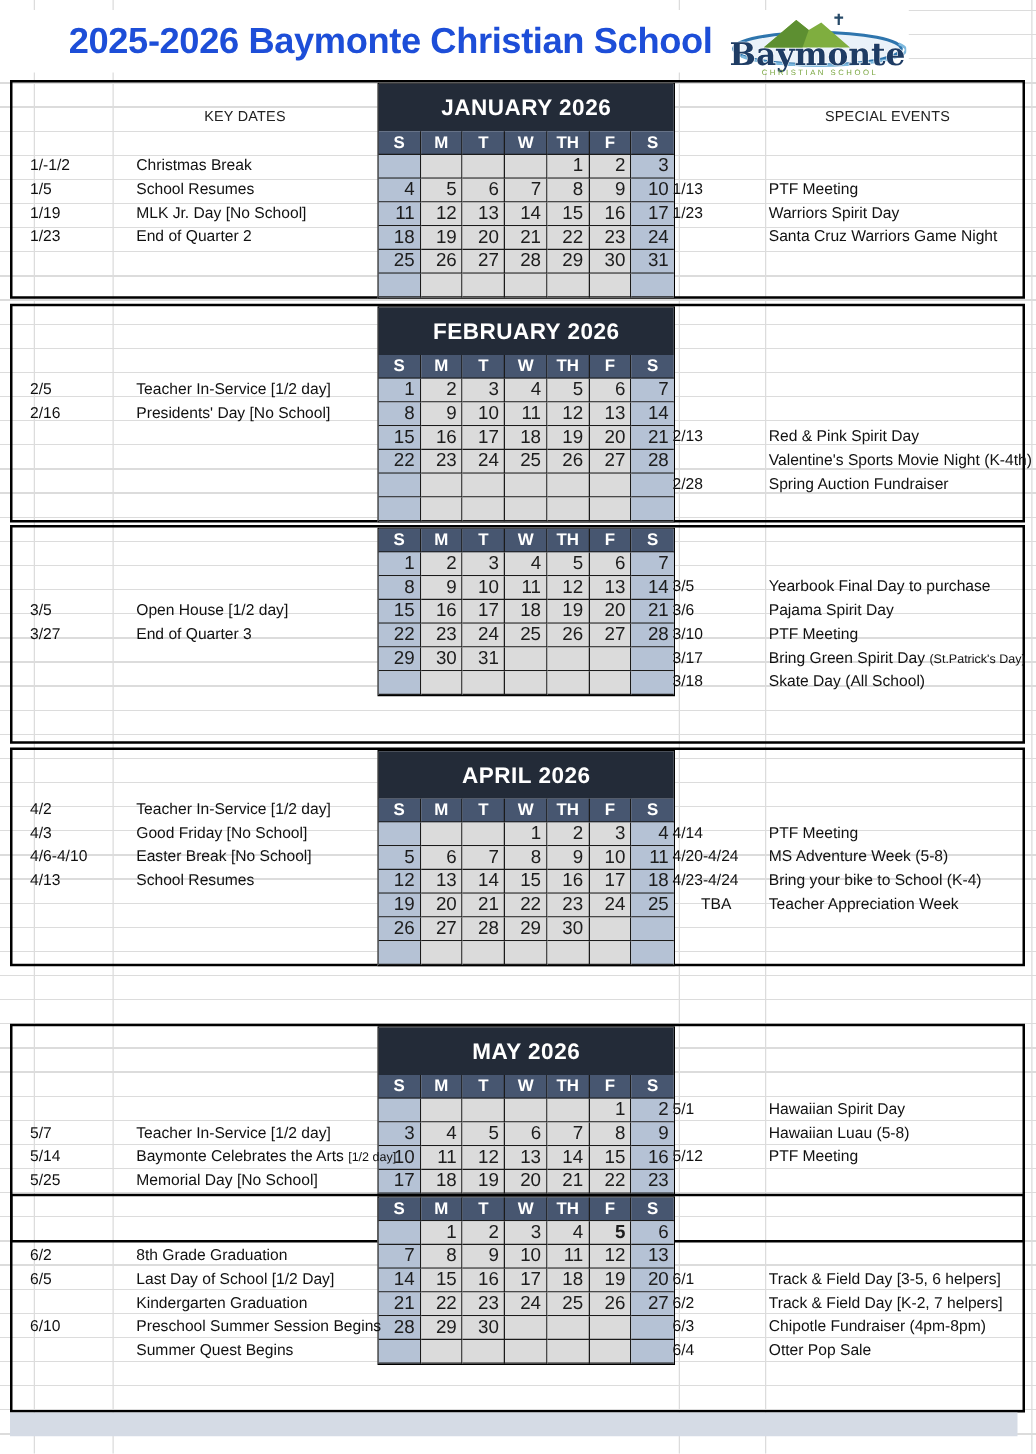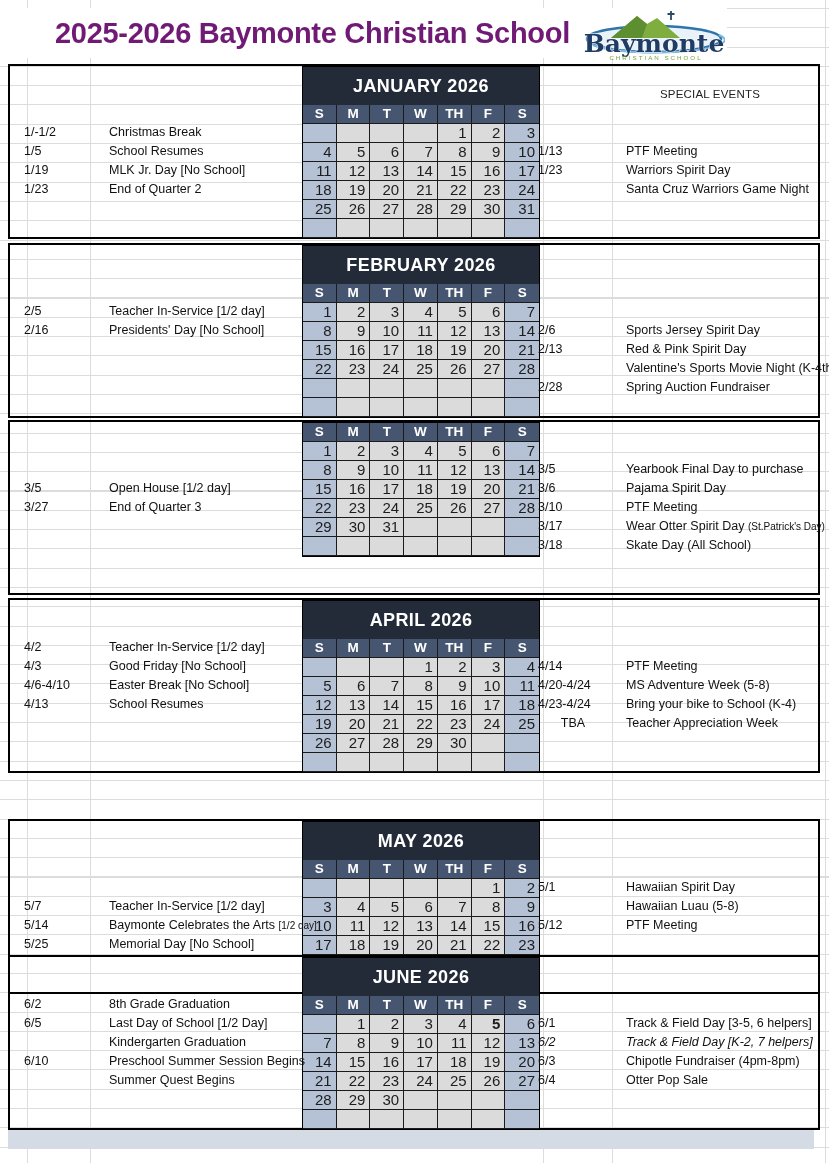--- a/index.html
+++ b/index.html
@@ -11,21 +11,21 @@
   .hgrid{
     position:absolute;left:0;top:8px;right:0;bottom:0;z-index:0;
     background-image:repeating-linear-gradient(to bottom,#dcdcdc 0,#dcdcdc 1px,transparent 1px,transparent 19.3px);
   }
   .vline{position:absolute;top:0;bottom:0;width:1px;background:#dcdcdc;z-index:0;}
 
   
   .header{position:absolute;left:0;top:8px;width:727px;height:50px;background:#ffffff;z-index:2;}
   .page-title{
     position:absolute;left:55px;top:0;height:50px;line-height:50px;
-    font-size:29px;font-weight:700;letter-spacing:-0.3px;color:#701a75;white-space:nowrap;
+    font-size:29px;font-weight:700;letter-spacing:-0.3px;color:#1d4ed8;white-space:nowrap;
   }
   .logo{position:absolute;left:583px;top:1px;width:142px;height:54px;}
 
   
   .month-block{
     position:absolute;left:8px;width:812px;height:175px;box-sizing:border-box;
     border:2px solid #000;z-index:1;background:transparent;
   }
   .side-label{
     position:absolute;top:19px;height:19px;line-height:19px;
@@ -50,21 +50,21 @@
   .cal-cell.wkday{background:#dbdbdb;}
   .cal-cell.bold{font-weight:700;}
 
   .entry{position:absolute;height:19px;line-height:19px;font-size:12.5px;color:#111;white-space:nowrap;z-index:1;}
   .entry .edate{display:inline-block;text-align:left;}
   .entry.left{left:14px;}
   .entry.left .edate{width:81px;}
   .entry.left .etext{margin-left:4px;text-align:right;}
   .entry.right{left:528px;}
   .entry.right .edate{width:70px;}
-  .entry.right .etext{margin-left:18px;}
+  .entry.right .etext{margin-left:7px;}
   .entry .esmall{font-size:10px;}
   .edate.center{text-align:center;}
 
   .bottom-band{position:absolute;left:8px;top:1130px;width:806px;height:19px;background:#d5dbe5;z-index:1;}
 </style>
 </head>
 <body>
 
 <div class="hgrid"></div>
 <div class="vline" style="left:27px"></div>
@@ -83,20 +83,21 @@
       <path d="M54 7 L64 15 L59 29 L28 29 Z" fill="#5d8f31"></path>
       <path d="M88 2 V11 M84.5 5 H91.5" stroke="#274a68" stroke-width="1.8" fill="none"></path>
       <text x="71" y="43" text-anchor="middle" font-family="DejaVu Serif, serif" font-size="25" font-weight="bold" fill="#1e3c64" stroke="#ffffff" stroke-width="0.9" paint-order="stroke">Baymonte</text>
       <text x="73" y="51" text-anchor="middle" font-family="Liberation Sans, sans-serif" font-size="6.2" letter-spacing="2" fill="#76a43c">CHRISTIAN SCHOOL</text>
     </svg>
   </div>
 </div>
 
 <div id="months">
     <section class="month-block" style="top: 64px;">
+    <div class="side-label key-label">KEY DATES</div>
     <div class="side-label events-label">SPECIAL EVENTS</div>
     <div class="cal">
       <div class="cal-title">JANUARY 2026</div>
       <div class="cal-grid">
           <div class="cal-cell hdr">S</div>
           <div class="cal-cell hdr">M</div>
           <div class="cal-cell hdr">T</div>
           <div class="cal-cell hdr">W</div>
           <div class="cal-cell hdr">TH</div>
           <div class="cal-cell hdr">F</div>
@@ -204,21 +205,20 @@
           <div class="cal-cell wkday"></div>
           <div class="cal-cell wkday"></div>
           <div class="cal-cell wkday"></div>
           <div class="cal-cell wkday"></div>
           <div class="cal-cell wkday"></div>
           <div class="cal-cell wkend"></div>
         </div>
     </div>
   <div class="entry left" style="top: 57px;"><span class="edate">2/5</span><span class="etext">Teacher In-Service [1/2 day]</span></div>
       <div class="entry left" style="top: 76px;"><span class="edate">2/16</span><span class="etext">Presidents' Day [No School]</span></div>
-      <div class="entry right" style="top: 76px;"><span class="edate">2/6</span><span class="etext">Sports Jersey Spirit Day</span></div>
       <div class="entry right" style="top: 95px;"><span class="edate">2/13</span><span class="etext">Red &amp; Pink Spirit Day</span></div>
       <div class="entry right" style="top: 114px;"><span class="edate"></span><span class="etext">Valentine's Sports Movie Night (K-4th)</span></div>
       <div class="entry right" style="top: 133px;"><span class="edate">2/28</span><span class="etext">Spring Auction Fundraiser</span></div>
     </section>
     <section class="month-block" style="top: 420px;">
 
     <div class="cal">
       <div class="cal-grid">
           <div class="cal-cell hdr">S</div>
           <div class="cal-cell hdr">M</div>
@@ -269,21 +269,21 @@
           <div class="cal-cell wkday"></div>
           <div class="cal-cell wkday"></div>
           <div class="cal-cell wkend"></div>
         </div>
     </div>
   <div class="entry left" style="top: 57px;"><span class="edate">3/5</span><span class="etext">Open House [1/2 day]</span></div>
       <div class="entry left" style="top: 76px;"><span class="edate">3/27</span><span class="etext">End of Quarter 3</span></div>
       <div class="entry right" style="top: 38px;"><span class="edate">3/5</span><span class="etext">Yearbook Final Day to purchase</span></div>
       <div class="entry right" style="top: 57px;"><span class="edate">3/6</span><span class="etext">Pajama Spirit Day</span></div>
       <div class="entry right" style="top: 76px;"><span class="edate">3/10</span><span class="etext">PTF Meeting</span></div>
-      <div class="entry right" style="top: 95px;"><span class="edate">3/17</span><span class="etext">Wear Otter Spirit Day </span><span class="esmall">(St.Patrick's Day)</span></div>
+      <div class="entry right" style="top: 95px;"><span class="edate">3/17</span><span class="etext">Bring Green Spirit Day </span><span class="esmall">(St.Patrick's Day)</span></div>
       <div class="entry right" style="top: 114px;"><span class="edate">3/18</span><span class="etext">Skate Day (All School)</span></div>
     </section>
     <section class="month-block" style="top: 598px;">
 
     <div class="cal">
       <div class="cal-title">APRIL 2026</div>
       <div class="cal-grid">
           <div class="cal-cell hdr">S</div>
           <div class="cal-cell hdr">M</div>
           <div class="cal-cell hdr">T</div>
@@ -403,21 +403,20 @@
   <div class="entry left" style="top: 76px;"><span class="edate">5/7</span><span class="etext">Teacher In-Service [1/2 day]</span></div>
       <div class="entry left" style="top: 95px;"><span class="edate">5/14</span><span class="etext">Baymonte Celebrates the Arts </span><span class="esmall">[1/2 day]</span></div>
       <div class="entry left" style="top: 114px;"><span class="edate">5/25</span><span class="etext">Memorial Day [No School]</span></div>
       <div class="entry right" style="top: 57px;"><span class="edate">5/1</span><span class="etext">Hawaiian Spirit Day</span></div>
       <div class="entry right" style="top: 76px;"><span class="edate"></span><span class="etext">Hawaiian Luau (5-8)</span></div>
       <div class="entry right" style="top: 95px;"><span class="edate">5/12</span><span class="etext">PTF Meeting</span></div>
     </section>
     <section class="month-block" style="top: 955px;">
 
     <div class="cal">
-      <div class="cal-title">JUNE 2026</div>
       <div class="cal-grid">
           <div class="cal-cell hdr">S</div>
           <div class="cal-cell hdr">M</div>
           <div class="cal-cell hdr">T</div>
           <div class="cal-cell hdr">W</div>
           <div class="cal-cell hdr">TH</div>
           <div class="cal-cell hdr">F</div>
           <div class="cal-cell hdr">S</div>
           <div class="cal-cell wkend"></div>
           <div class="cal-cell wkday">1</div>
@@ -462,19 +461,19 @@
           <div class="cal-cell wkday"></div>
           <div class="cal-cell wkend"></div>
         </div>
     </div>
   <div class="entry left" style="top: 38px;"><span class="edate">6/2</span><span class="etext">8th Grade Graduation</span></div>
       <div class="entry left" style="top: 57px;"><span class="edate">6/5</span><span class="etext">Last Day of School [1/2 Day]</span></div>
       <div class="entry left" style="top: 76px;"><span class="edate"></span><span class="etext">Kindergarten Graduation</span></div>
       <div class="entry left" style="top: 95px;"><span class="edate">6/10</span><span class="etext">Preschool Summer Session Begins</span></div>
       <div class="entry left" style="top: 114px;"><span class="edate"></span><span class="etext">Summer Quest Begins</span></div>
       <div class="entry right" style="top: 57px;"><span class="edate">6/1</span><span class="etext">Track &amp; Field Day [3-5, 6 helpers]</span></div>
-      <div class="entry right" style="top: 76px; font-style: italic;"><span class="edate">6/2</span><span class="etext">Track &amp; Field Day [K-2, 7 helpers]</span></div>
+      <div class="entry right" style="top: 76px;"><span class="edate">6/2</span><span class="etext">Track &amp; Field Day [K-2, 7 helpers]</span></div>
       <div class="entry right" style="top: 95px;"><span class="edate">6/3</span><span class="etext">Chipotle Fundraiser (4pm-8pm)</span></div>
       <div class="entry right" style="top: 114px;"><span class="edate">6/4</span><span class="etext">Otter Pop Sale</span></div>
     </section>
   </div>
 
 <div class="bottom-band"></div>
 
 </body></html>

